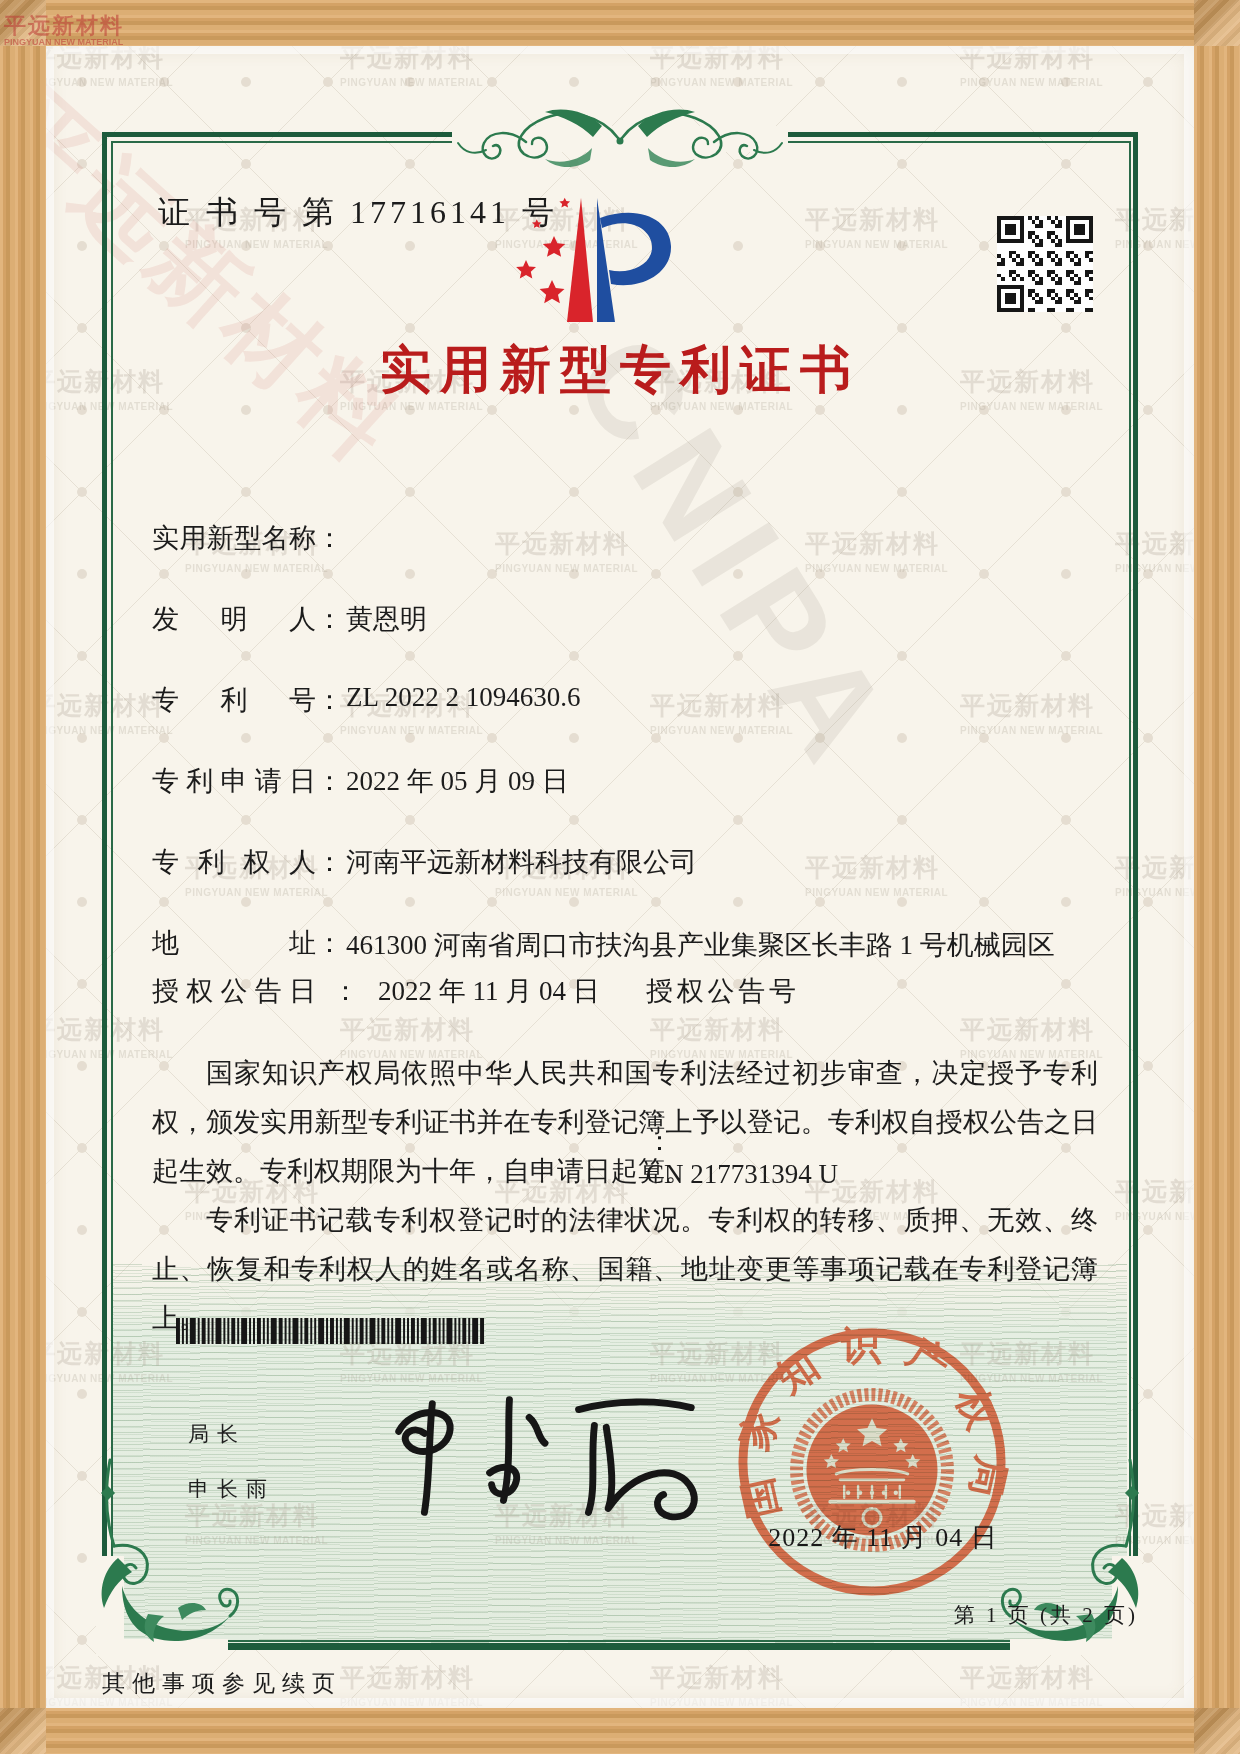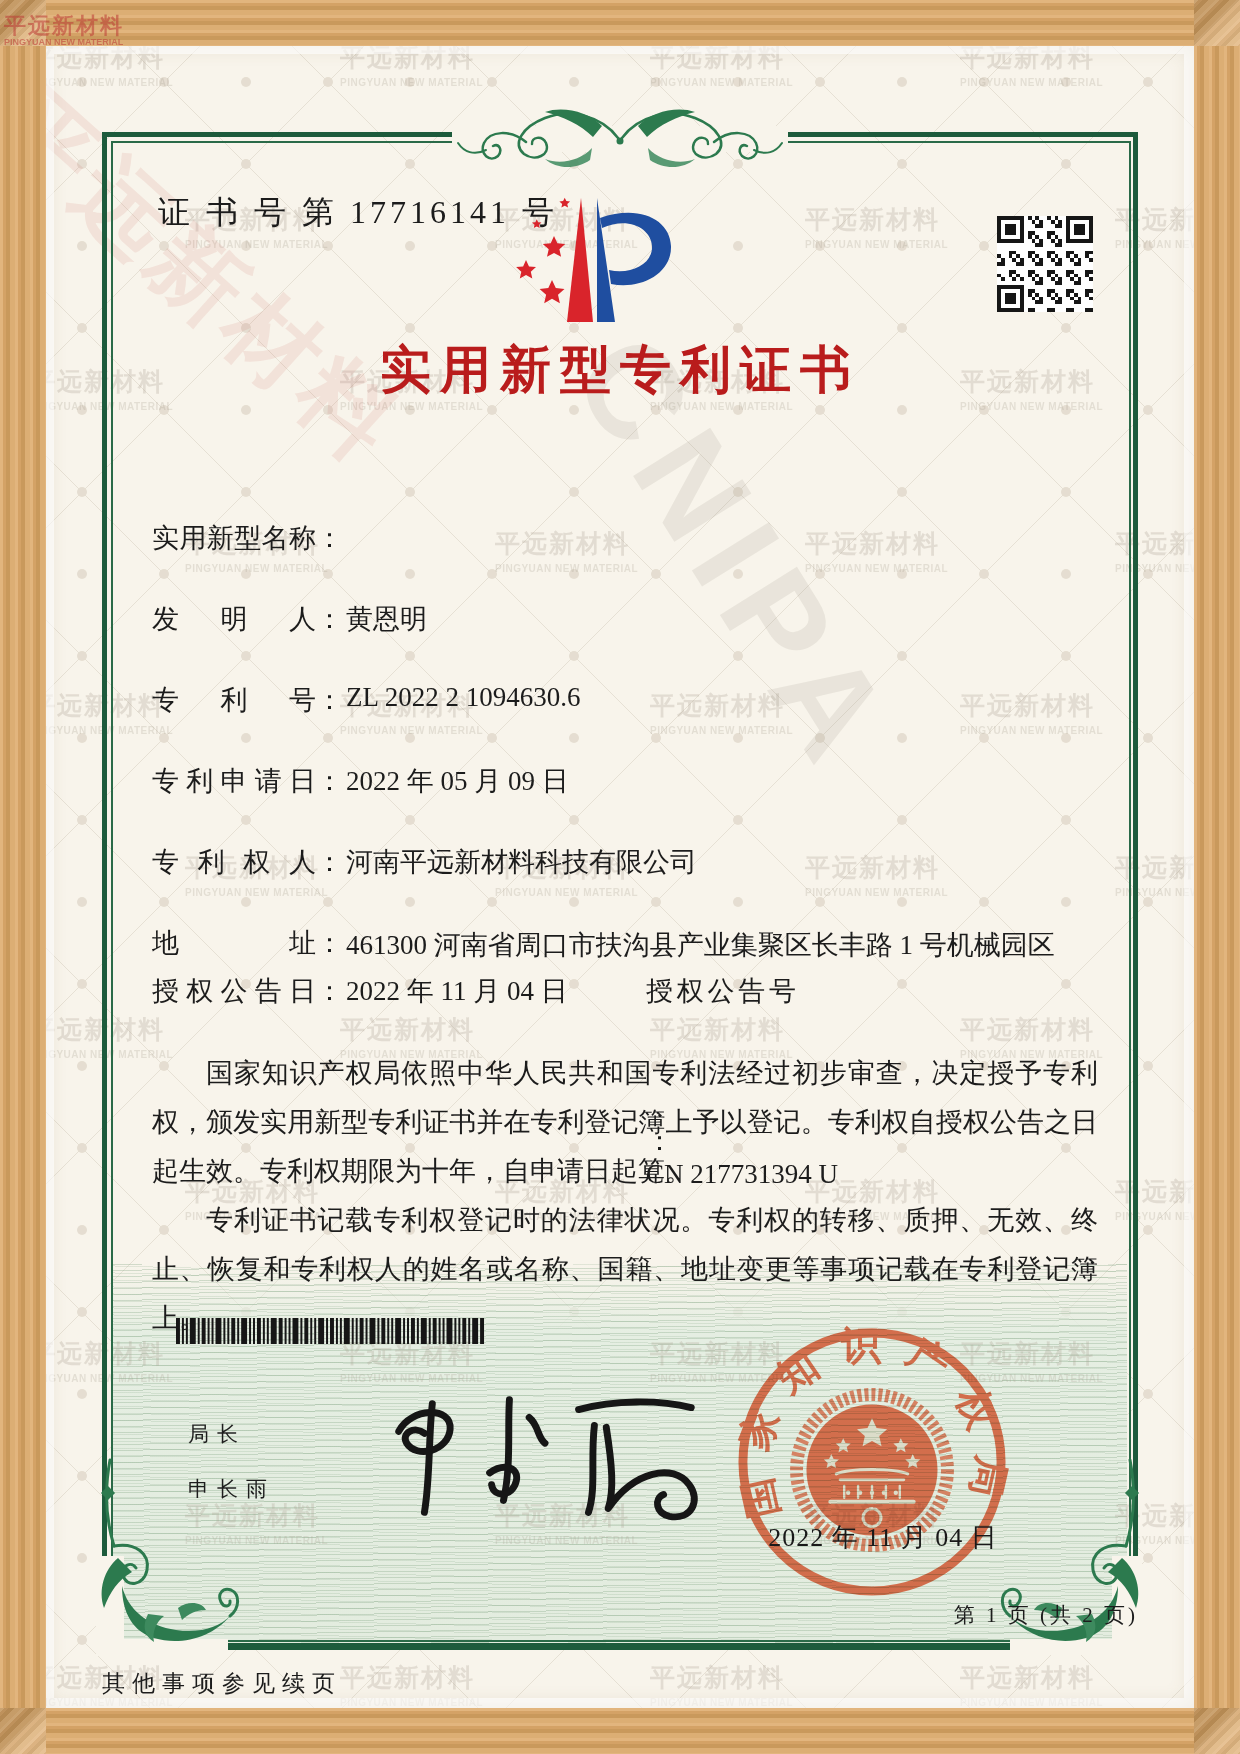--- a/index.html
+++ b/index.html
@@ -40,21 +40,21 @@
          letter-spacing:9px;color:#b91c1c;z-index:7;}
 
   
   .fields{left:152px;top:520px;width:946px;font-size:27px;z-index:7;}
   .frow{display:flex;margin-bottom:45px;}
   .flabel{display:inline-block;width:164px;text-align:justify;text-align-last:justify;flex:0 0 164px;}
   .fcolon{flex:0 0 30px;}
   .fvalue{flex:0 1 auto;}
   .frow.addr{margin-bottom:8px;}
   .frow.addr .fvalue{width:760px;line-height:40px;}
-  .frow.last{position:relative;margin-bottom:0;}
+  .frow.last{position:relative;margin-bottom:0;gap:16px;}
   .gpair2{position:absolute;left:494px;top:0;display:flex;flex-direction:column;}
   .gpair2 .flabel{width:150px;flex-basis:150px;}
 
   .paras{left:158px;top:0;width:946px;margin-top:40px;font-size:27px;z-index:7;}
   .paras p{margin:0;text-indent:2em;line-height:49px;text-align:justify;}
 
   
   .barcode{left:176px;top:1318px;width:310px;height:26px;z-index:7;}
   .officer{left:188px;top:1420px;z-index:7;font-family:"Liberation Sans",sans-serif;font-size:21px;letter-spacing:8px;color:#1d1d1d;}
   .officer div{margin-bottom:27px;}

